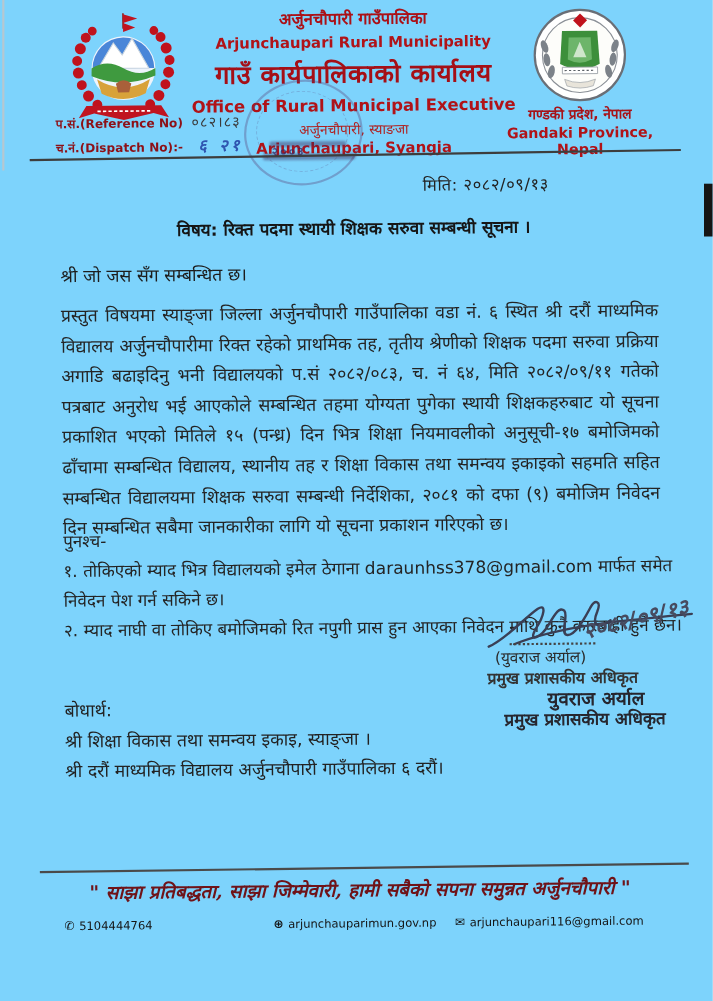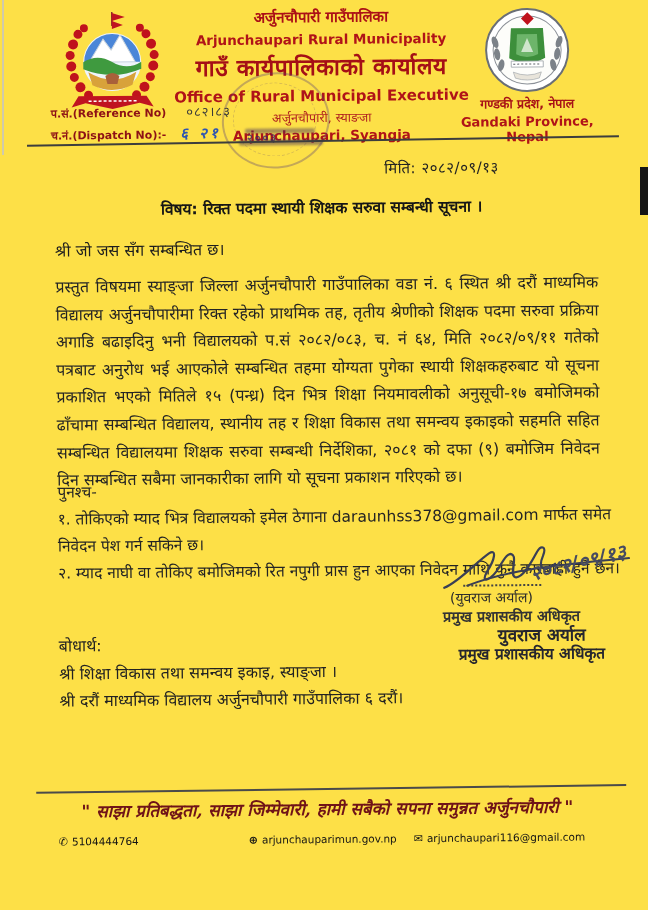--- a/index.html
+++ b/index.html
@@ -1,31 +1,31 @@
 <!DOCTYPE html>
 <html><head>
 <meta charset="utf-8">
 <style>
   html,body{margin:0;padding:0;background:#e9e9e9;}
-  .paper{position:relative;width:648px;height:910px;background:#fde047;overflow:hidden;
+  .paper{position:relative;width:648px;height:910px;background:#7dd3fc;overflow:hidden;
          font-family:"DejaVu Sans",sans-serif;}
   .tilt{position:absolute;inset:0;transform:rotate(-0.55deg);transform-origin:324px 455px;}
   .abs{position:absolute;}
 
   
   .hdr-center{left:158px;top:6px;width:334px;text-align:center;}
   .hl1{font-size:15px;font-weight:700;color:#ab1016;}
   .hl2{font-size:13.5px;font-weight:700;color:#b01318;margin-top:5px;}
   .hl3{font-size:23px;font-weight:800;color:#a50f16;margin-top:3px;letter-spacing:.5px;}
   .hl4{font-size:15px;font-weight:800;color:#b01318;margin-top:5px;}
   .hl5{font-size:12.5px;color:#b0201f;margin-top:4px;}
   .hl6{font-size:13.5px;font-weight:700;color:#b01318;margin-top:1px;}
 
   .refblock{left:54px;top:101px;font-size:11px;color:#8d1016;font-weight:700;line-height:20px;white-space:nowrap;}
-  .refval{font-size:13px;color:#3a3a3a;font-weight:400;margin-left:16px;letter-spacing:1px;text-align:right;}
+  .refval{font-size:13px;color:#3a3a3a;font-weight:400;margin-left:4px;letter-spacing:1px;text-align:right;}
   .dispval{font-size:15px;color:#2f55b0;font-weight:700;font-style:italic;margin-left:10px;letter-spacing:3px;}
 
   .province{left:448px;top:97px;width:165px;text-align:center;}
   .pv1{font-size:12.5px;font-weight:700;color:#a81217;}
   .pv2{font-size:13px;font-weight:700;color:#b01318;margin-top:2px;}
 
   .rule1{left:30px;top:140px;width:592px;height:2.2px;background:#3d3d3d;transform:rotate(-0.35deg);}
   .rule2{left:33px;top:788px;width:590px;height:2px;background:#4a4a4a;transform:rotate(-0.2deg);}
 
   

